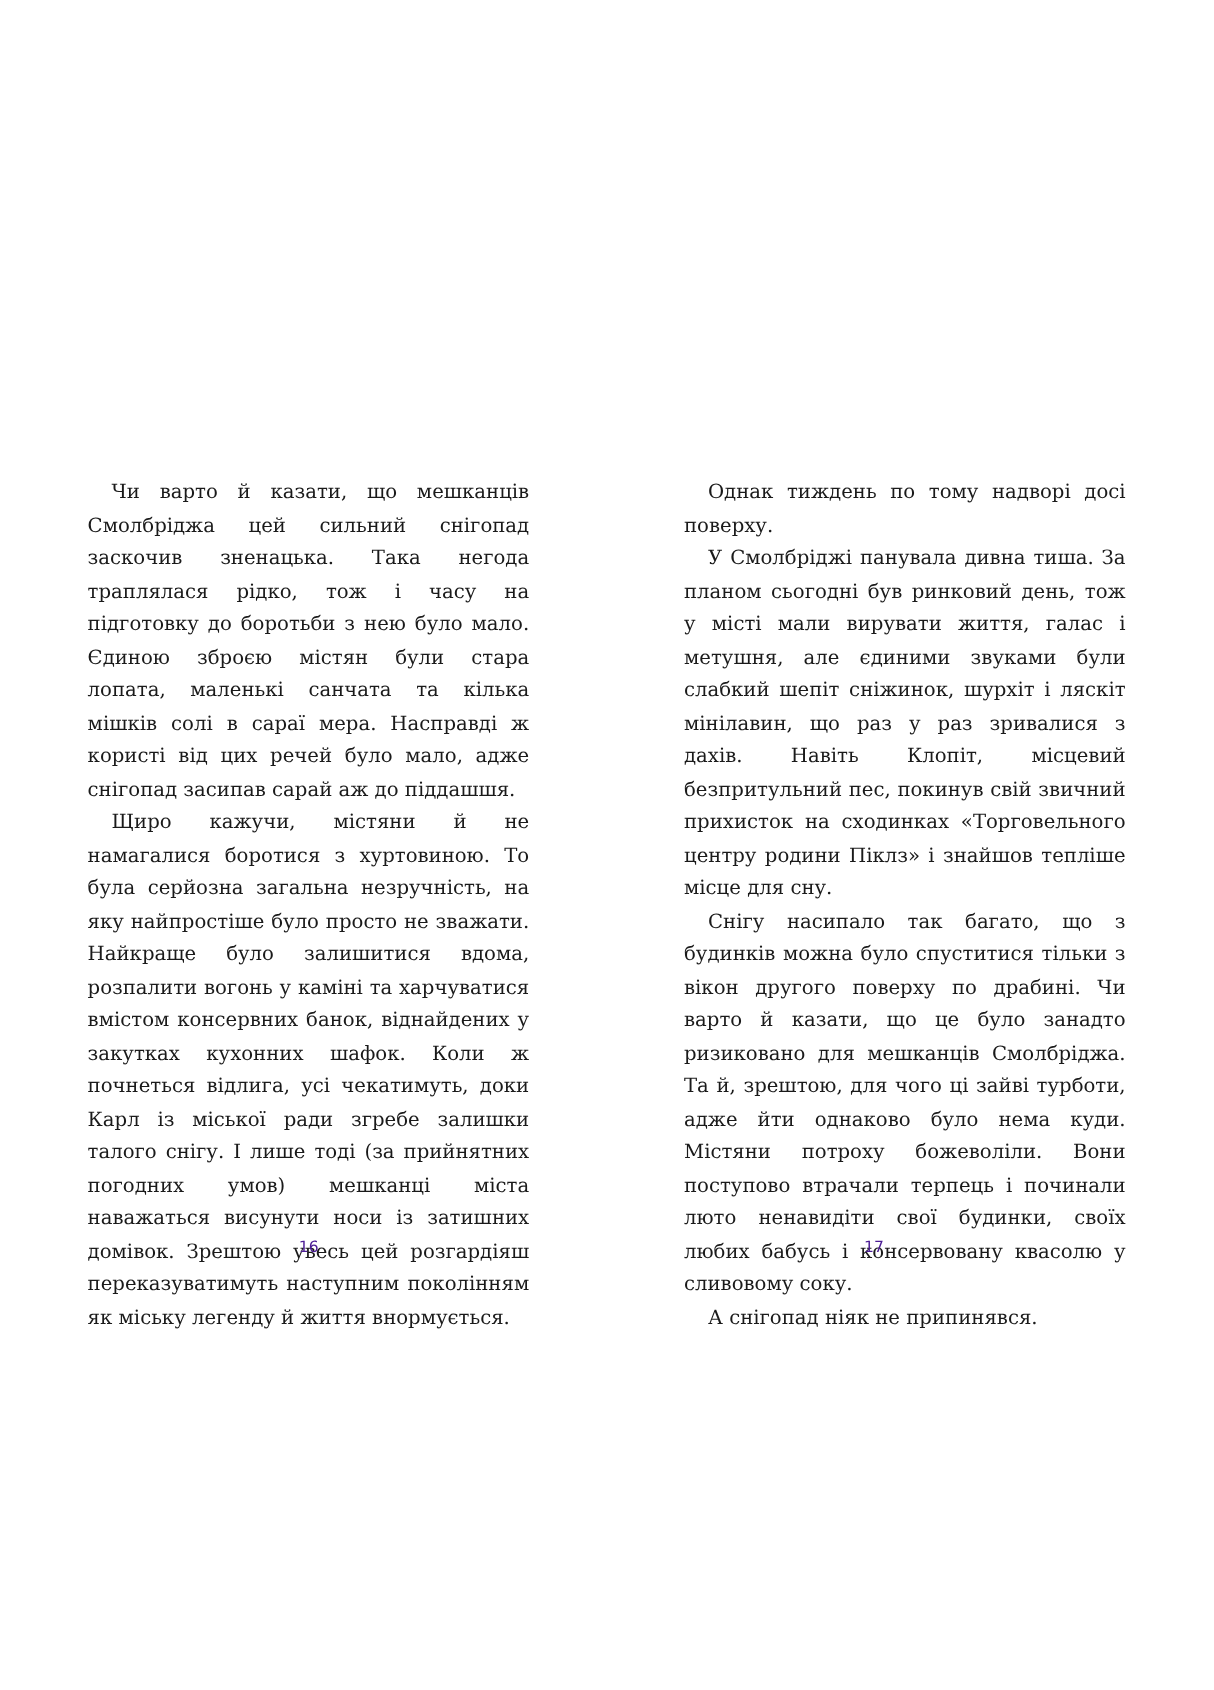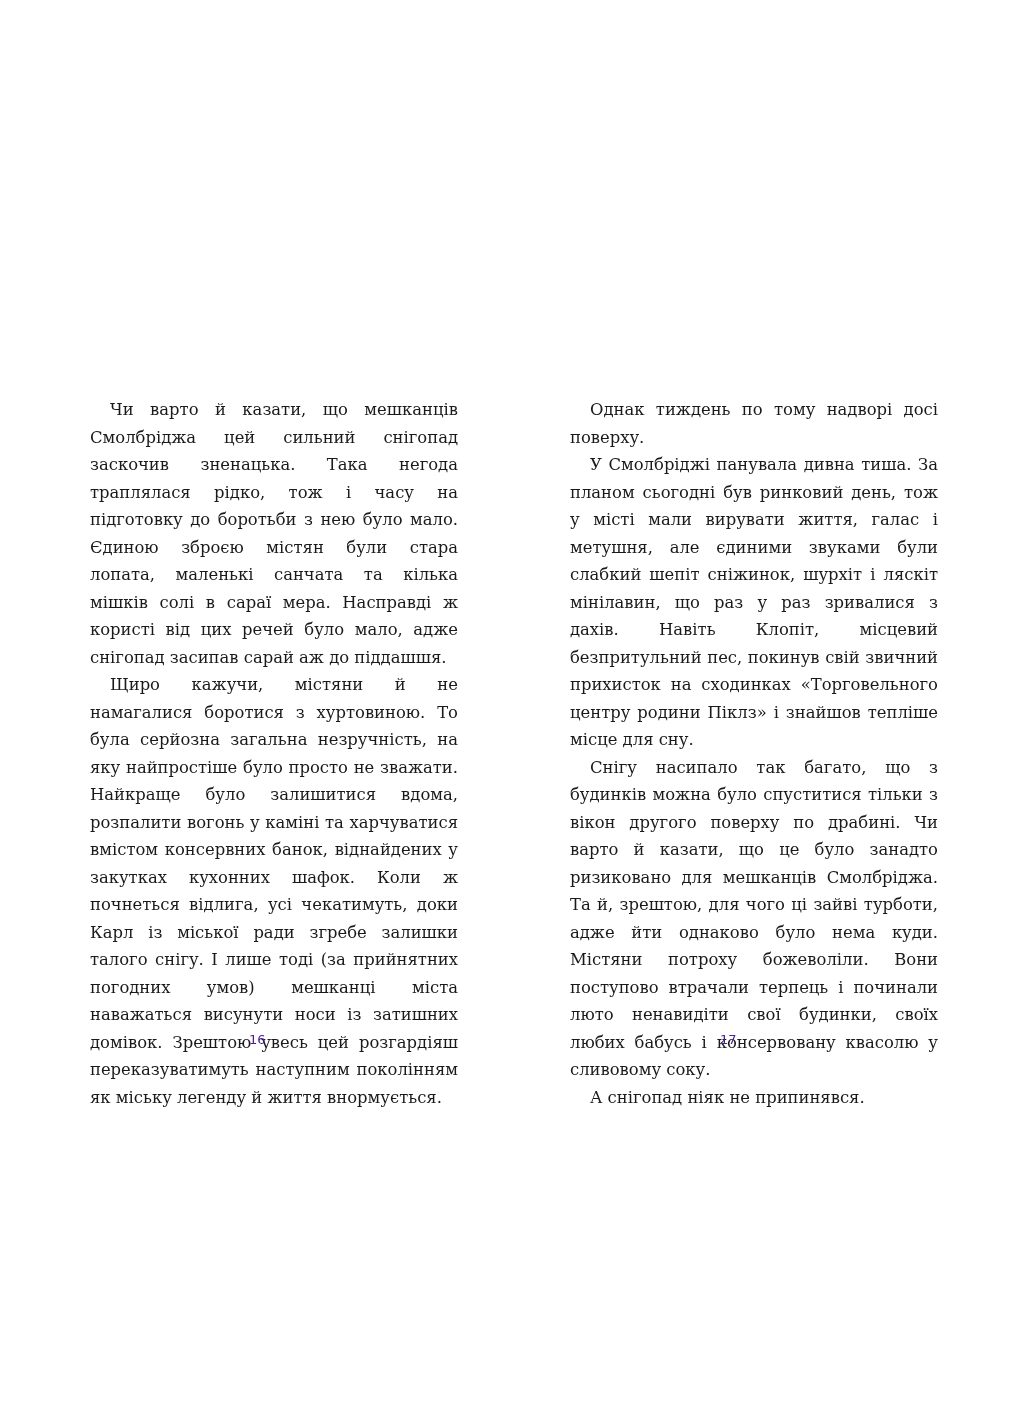--- a/index.html
+++ b/index.html
@@ -8,21 +8,21 @@
     position: absolute;
     top: 396px;
     width: 368px;
     font-family: "DejaVu Serif", "Liberation Serif", serif;
     font-size: 16.4px;
     line-height: 27.5px;
     color: #1a1a1a;
     text-align: justify;
     hyphens: manual;
   }
-  .page.left { left: 90px; }
+  .page.left { left: 73px; }
   .page.right { left: 570px; }
   .page p { margin: 0; text-indent: 20px; }
   .folio {
     position: absolute;
     top: 1032px;
     font-family: "DejaVu Sans", "Liberation Sans", sans-serif;
     font-size: 13px;
     color: #4c1d95;
   }
   .folio.left { left: 249px; }

